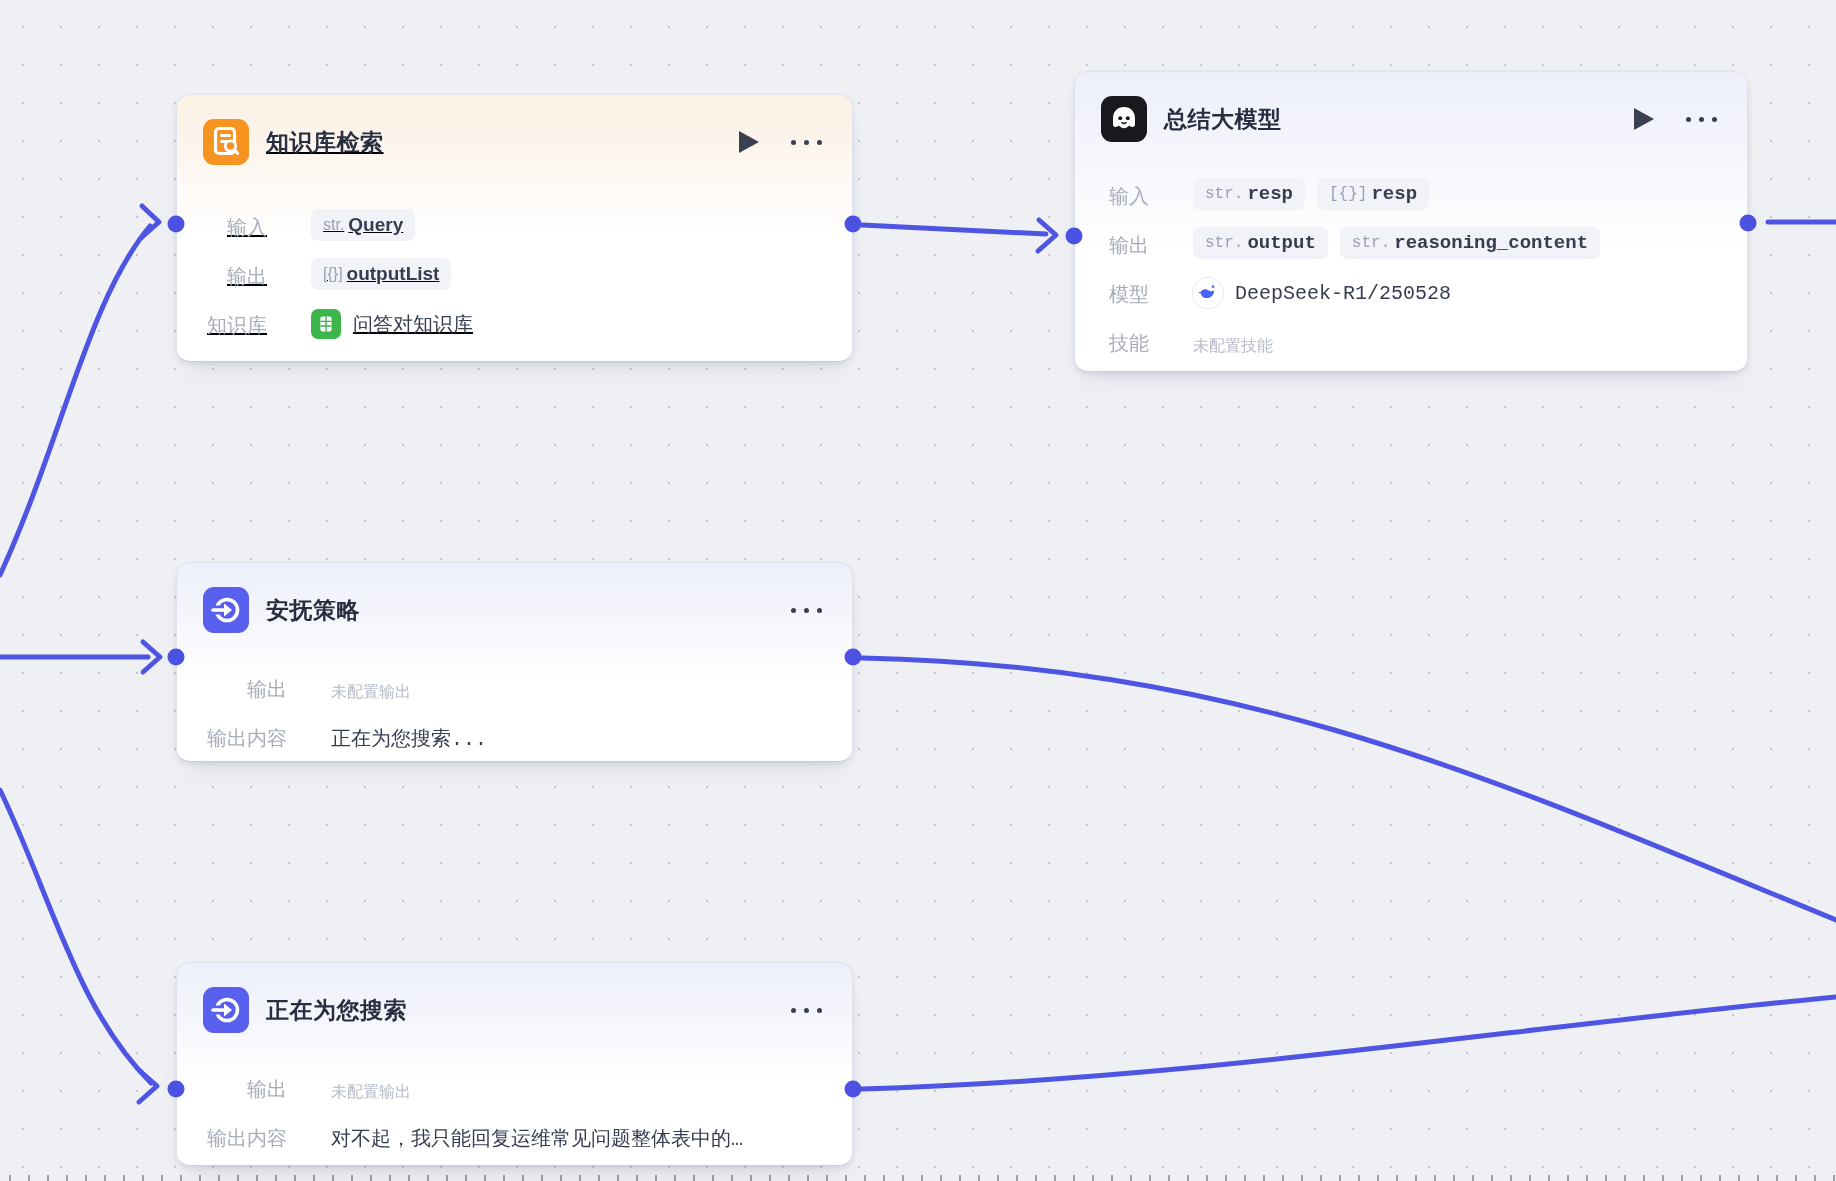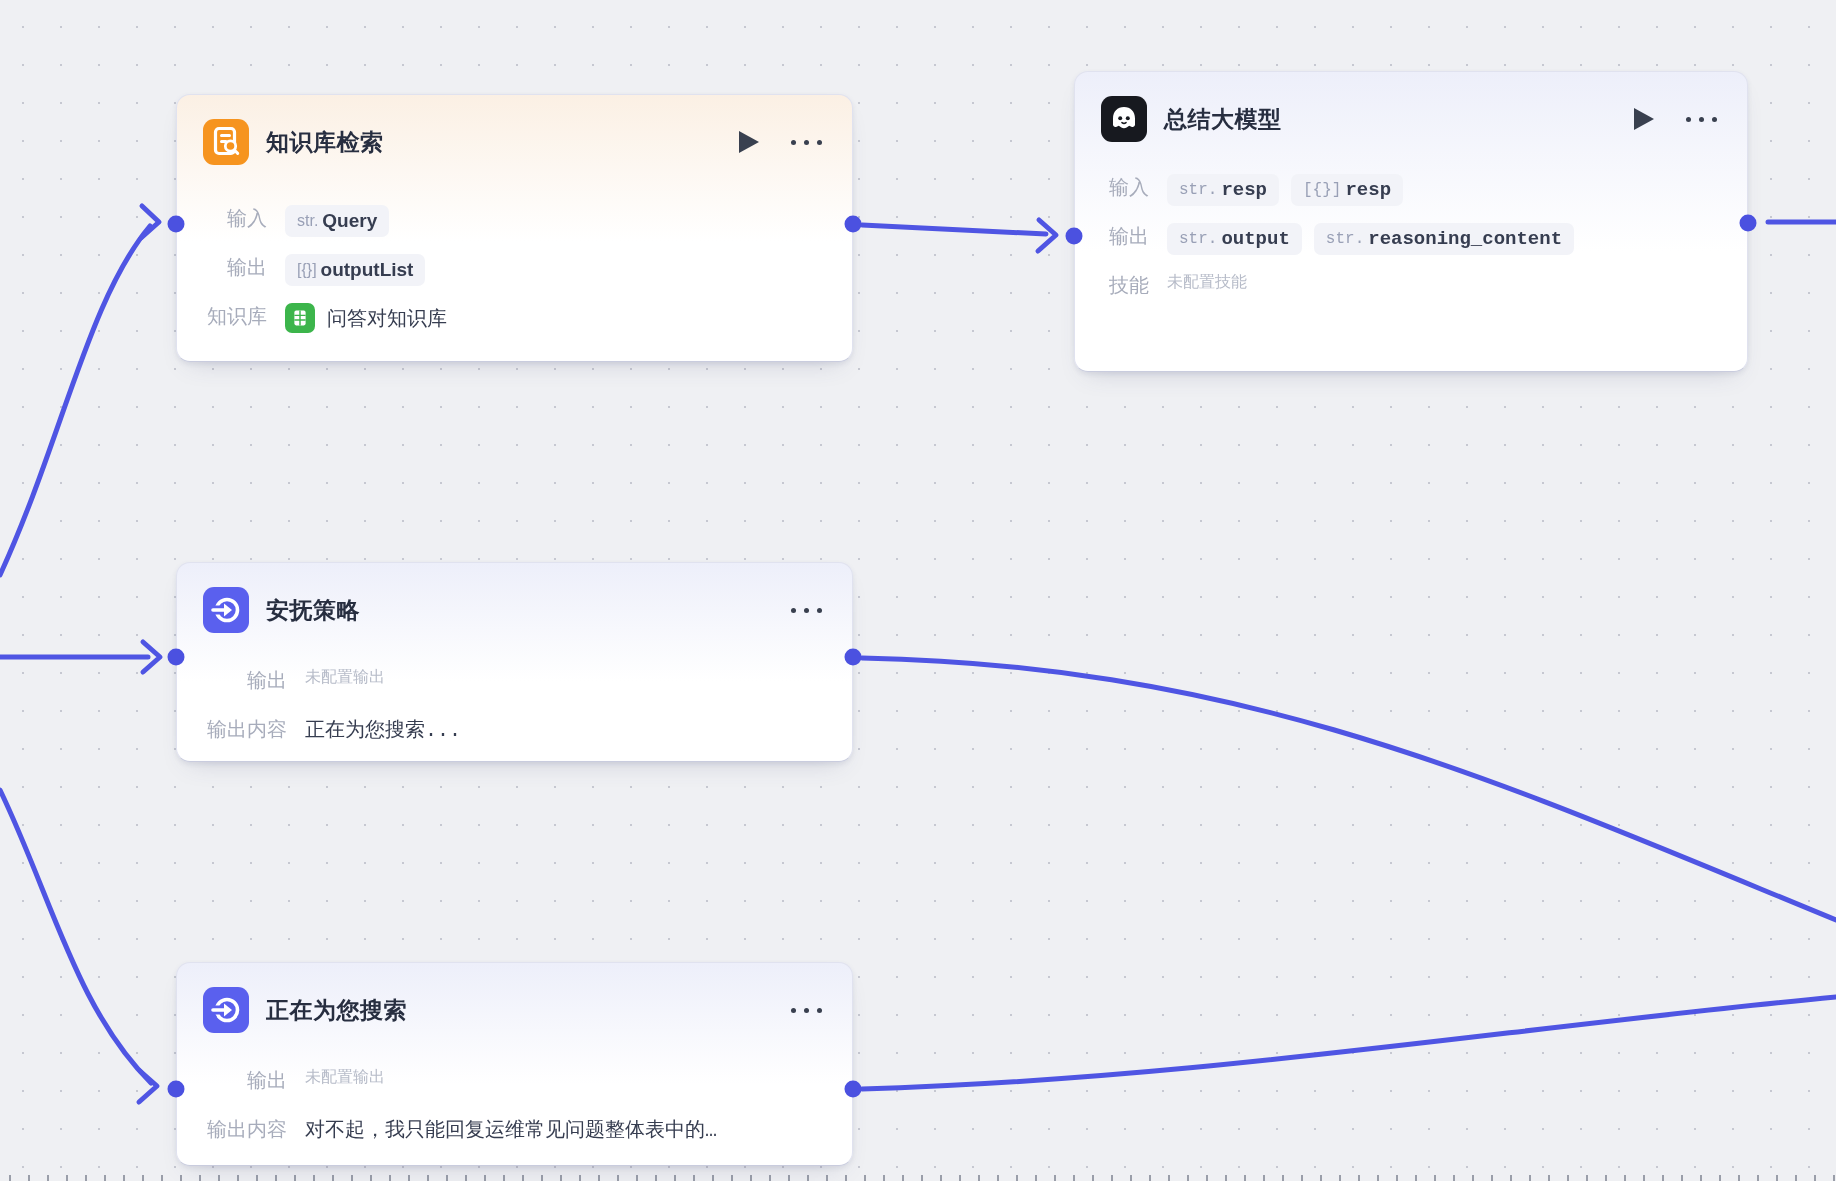--- a/index.html
+++ b/index.html
@@ -12,32 +12,32 @@
   }
   #edge-layer{position:absolute;left:0;top:0;z-index:1;}
   .edge{stroke:#4f55e3;stroke-width:5;fill:none;stroke-linecap:round;}
   .arrowhead{stroke:#4f55e3;stroke-width:5;fill:none;stroke-linecap:round;stroke-linejoin:round;}
   .node{
     position:absolute;z-index:2;box-sizing:border-box;border-radius:14px;
     border:1px solid #e0e2ef;border-bottom-color:#c9ccde;
     box-shadow:0 2px 5px rgba(70,76,120,.10),0 12px 24px -14px rgba(70,76,120,.25);
     background:#fff;overflow:hidden;
   }
-  .node.tint-orange{background:linear-gradient(180deg,#fbf0e4 0%,#ffffff 55%);}
+  .node.tint-orange{background:linear-gradient(180deg,#fbf0e4 0%,#ffffff 55%);text-decoration:underline;}
   .node.tint-violet{background:linear-gradient(180deg,#edeffa 0%,#ffffff 60%);font-family:Liberation Mono, monospace;}
   .hd{display:flex;align-items:center;gap:17px;padding:24px 26px 14px;height:46px;}
   .nicon{width:46px;height:46px;border-radius:11px;flex:none;display:flex;align-items:center;justify-content:center;}
   .nicon svg{display:block;}
   .ntitle{font-size:23px;font-weight:700;color:#272e40;letter-spacing:.5px;white-space:nowrap;}
   .acts{margin-left:auto;display:flex;align-items:center;gap:28px;padding-right:2px;}
   .play{width:22px;height:24px;cursor:pointer;display:flex;align-items:center;}
   .more{display:flex;gap:8px;cursor:pointer;padding:6px 2px;}
   .more i{width:5px;height:5px;border-radius:50%;background:#39404f;display:block;}
   .body{display:flex;flex-direction:column;gap:13px;padding:14px 26px 16px;}
-  .row{display:flex;align-items:flex-start;min-height:36px;}
+  .row{display:flex;align-items:flex-end;min-height:36px;gap:26px;}
   .lbl{flex:none;width:var(--lcol,64px);text-align:right;font-size:20px;color:#a7acbb;margin-right:18px;white-space:nowrap;}
   .val{display:flex;align-items:center;gap:12px;min-width:0;}
   .tag{display:inline-flex;align-items:center;background:#f2f3f8;border-radius:7px;padding:5px 12px;white-space:nowrap;cursor:default;}
   .pfx{font-size:16px;color:#99a0b6;margin-right:4px;}
   .ttx{font-size:19px;font-weight:600;color:#363d50;}
   .txt{font-size:20px;color:#363d50;white-space:nowrap;overflow:hidden;text-overflow:ellipsis;}
   .muted{font-size:16px;color:#b6bbc8;white-space:nowrap;}
   .mini{width:30px;height:30px;flex:none;display:flex;align-items:center;justify-content:center;border-radius:7px;}
   .mini.round{border-radius:50%;background:#fff;box-shadow:0 0 0 1px #e9ebf3;}
   .port{position:absolute;z-index:3;width:17px;height:17px;border-radius:50%;background:#4b51e0;transform:translate(-50%,-50%);cursor:crosshair;}
@@ -171,20 +171,32 @@
               <span class="pfx">str.</span>
               <span class="ttx">output</span>
             </span>
           <span class="tag">
               <span class="pfx">str.</span>
               <span class="ttx">reasoning_content</span>
             </span>
         </div>
       </div>
       <div class="row">
+        <div class="lbl">模型</div>
+        <div class="val">
+          <span class="mini round">
+            <svg width="22" height="22" viewBox="0 0 24 24">
+              <path fill="#4b63f4" d="M2.5 12.2c.5.3 1.1.5 1.7.5.2 0 .3.1.3.3.2 2.2 2 3.9 4.4 4.4 3 .6 6.2-.6 8.1-3 1-1.3 1.6-2.8 1.6-4.4 0-.5-.5-.7-.9-.5-1.1.6-2.3.7-3.5.2-1.2-.5-2.3-1.3-3.6-1.6-2.3-.6-4.6.2-6.1 2-.3.4-.6.8-.8 1.3-.5 0-1-.2-1.4-.4-.4-.2-.7.1-.5.5.2.3.4.5.7.7z"></path>
+              <path fill="#4b63f4" d="M15.6 5.6c.5-1.1 1.5-2 2.7-2.3.3-.1.6.2.5.5-.3 1-.2 2.1.2 3z"></path>
+            </svg>
+          </span>
+          <span class="txt">DeepSeek-R1/250528</span>
+        </div>
+      </div>
+      <div class="row">
         <div class="lbl">技能</div>
         <div class="val">
             <span class="muted">未配置技能</span>
           </div>
       </div>
     </div>
   </div>
 
   <div class="node tint-violet" style="left:176px;top:562px;width:677px;height:200px;">
     <div class="hd">

